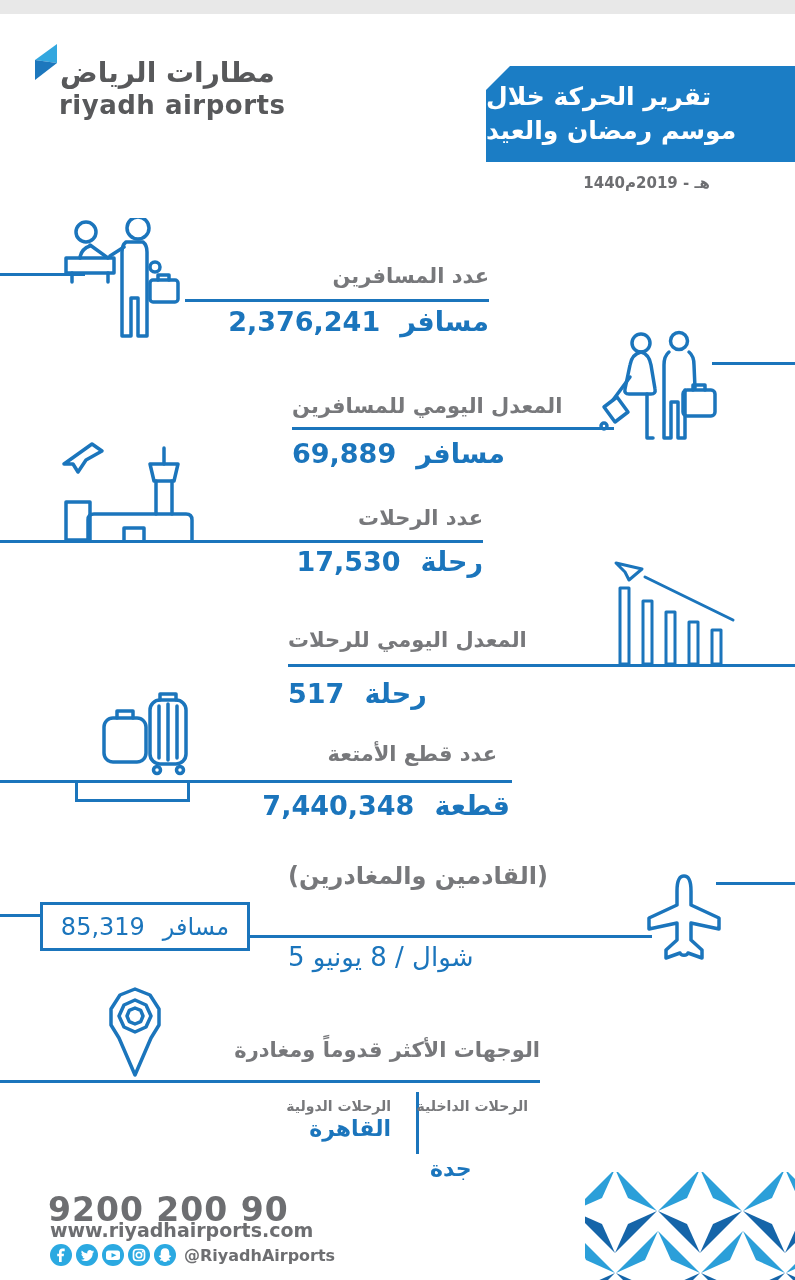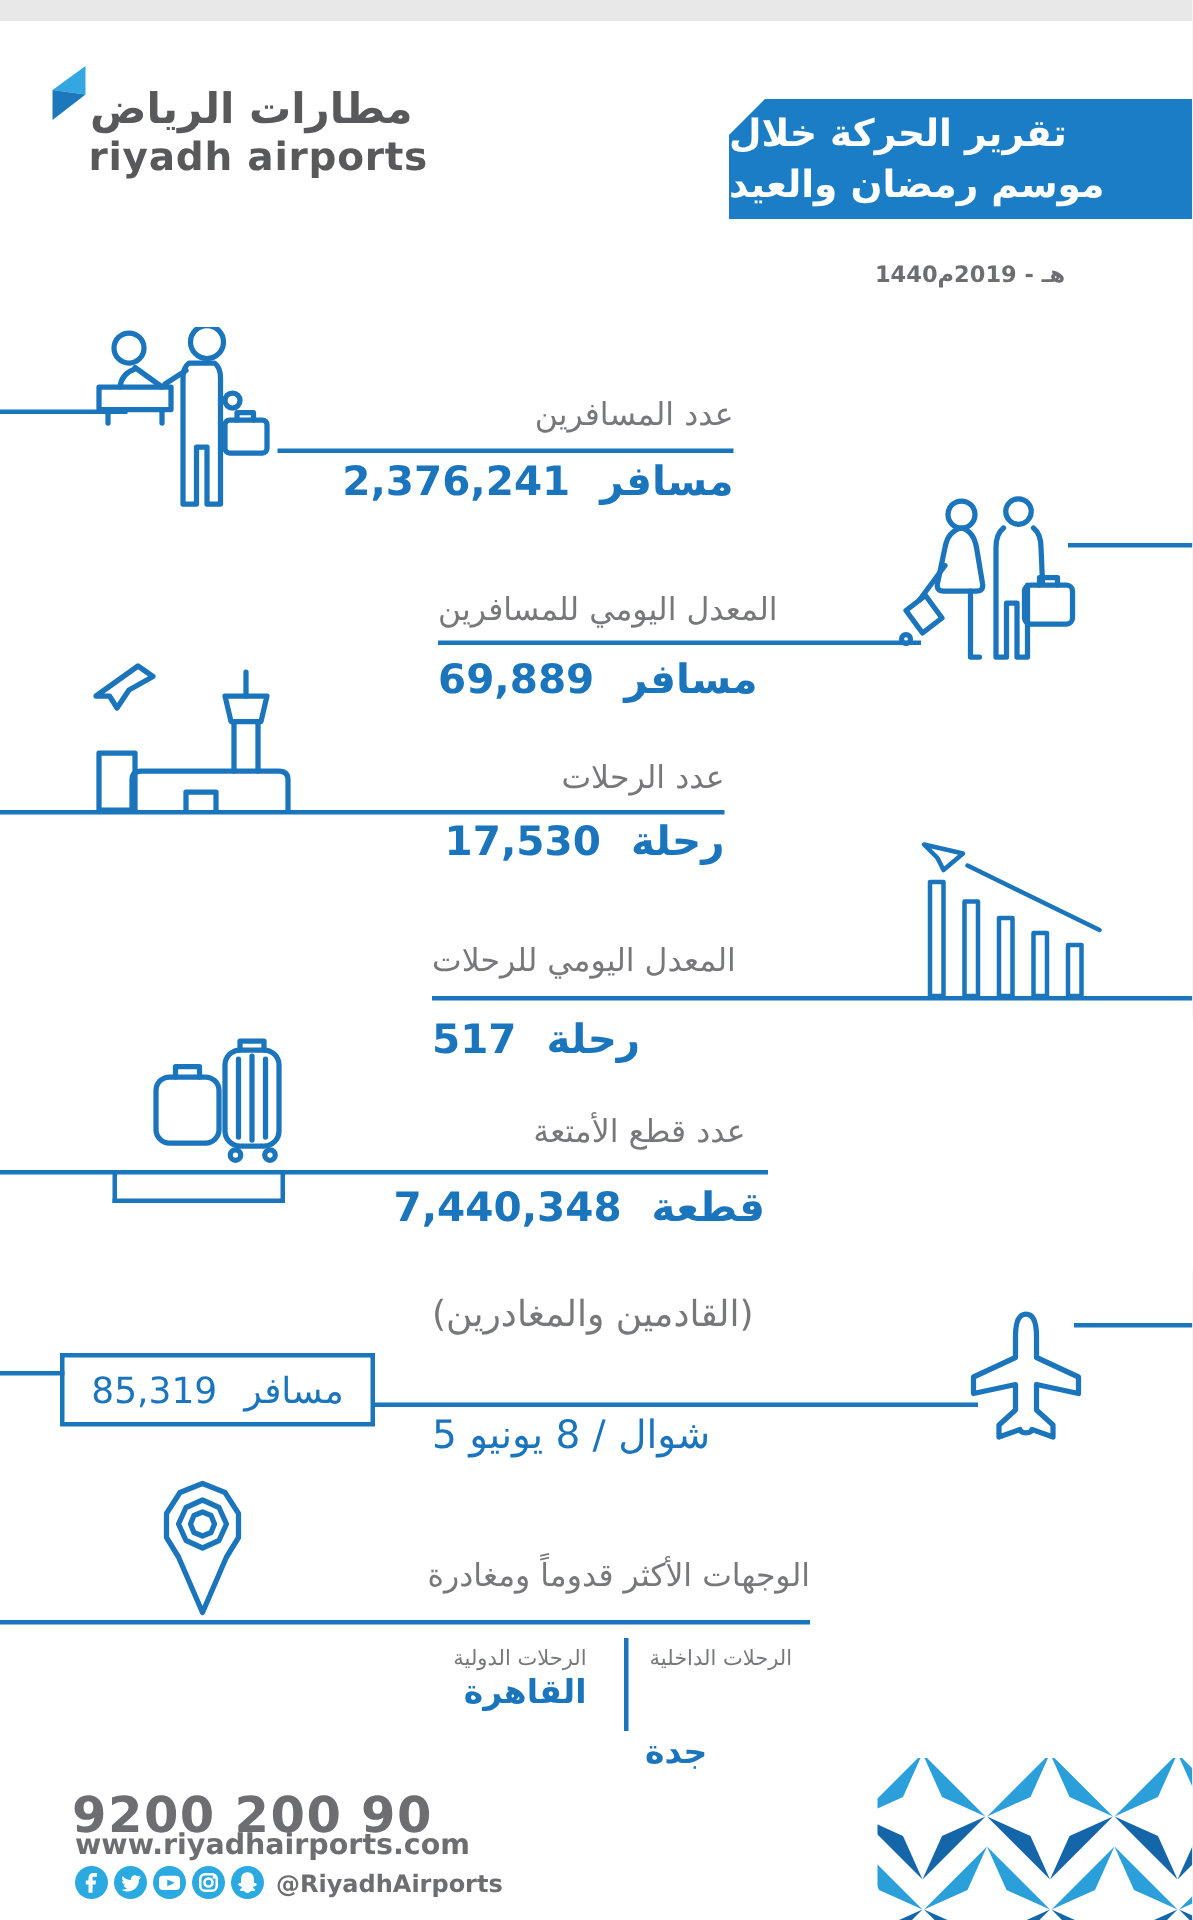--- a/index.html
+++ b/index.html
@@ -11,33 +11,33 @@
     --logo-gray:#58595b;
     --pat-light:#2b9fd9;
     --pat-dark:#1565a9;
   }
   *{margin:0;padding:0;box-sizing:border-box}
   body{background:#e8e8e8;font-family:"DejaVu Sans",sans-serif}
   #canvas{position:relative;width:795px;height:1280px;background:#ffffff;overflow:hidden;margin:14px auto}
   .abs{position:absolute}
   .hline{position:absolute;height:3px;background:var(--blue)}
   .vline{position:absolute;width:3px;background:var(--blue)}
-  .stat-label{position:absolute;color:var(--gray);font-weight:normal;font-size:21px;white-space:nowrap}
+  .stat-label{position:absolute;color:var(--gray);font-weight:bold;font-size:21px;white-space:nowrap}
   .value-row{position:absolute;display:flex;gap:20px;direction:ltr;color:var(--blue);font-weight:bold;font-size:27px;white-space:nowrap}
   .icon svg{display:block}
   .stroke{fill:none;stroke:var(--blue);stroke-width:3.5;stroke-linecap:round;stroke-linejoin:round}
-  .title-box{position:absolute;left:486px;top:52px;width:309px;height:80px;background:var(--header-blue);
+  .title-box{position:absolute;left:486px;top:52px;width:309px;height:96px;background:var(--header-blue);
     clip-path:polygon(24px 0,100% 0,100% 100%,0 100%,0 24px);
     display:flex;flex-direction:column;justify-content:center;align-items:flex-end;
     padding-right:18px;color:#fff;font-weight:bold;font-size:25px;line-height:1.38;text-align:right}
   .belt{position:absolute;left:75px;top:766px;width:115px;height:22px;border:3px solid var(--blue);border-top:none}
   .badge-box{position:absolute;left:40px;top:888px;width:210px;height:49px;border:3px solid var(--blue);
     display:flex;align-items:center;justify-content:center;gap:18px;direction:ltr;
     color:var(--blue);font-weight:normal;font-size:24px}
-  .col-label{position:absolute;color:var(--gray);font-weight:normal;font-size:14px;white-space:nowrap}
+  .col-label{position:absolute;color:var(--gray);font-weight:bold;font-size:14px;white-space:nowrap}
   .col-value{position:absolute;color:var(--blue);font-weight:bold;font-size:22px;white-space:nowrap}
   .social-circle{width:22px;height:22px;border-radius:50%;background:var(--light-blue);margin-right:4px;flex:0 0 auto}
   .social-row{position:absolute;left:50px;top:1230px;display:flex;align-items:center}
   .handle{color:var(--dark-gray);font-weight:bold;font-size:16px;margin-left:4px}
 </style>
 </head>
 <body>
 
 <div id="canvas">
 

